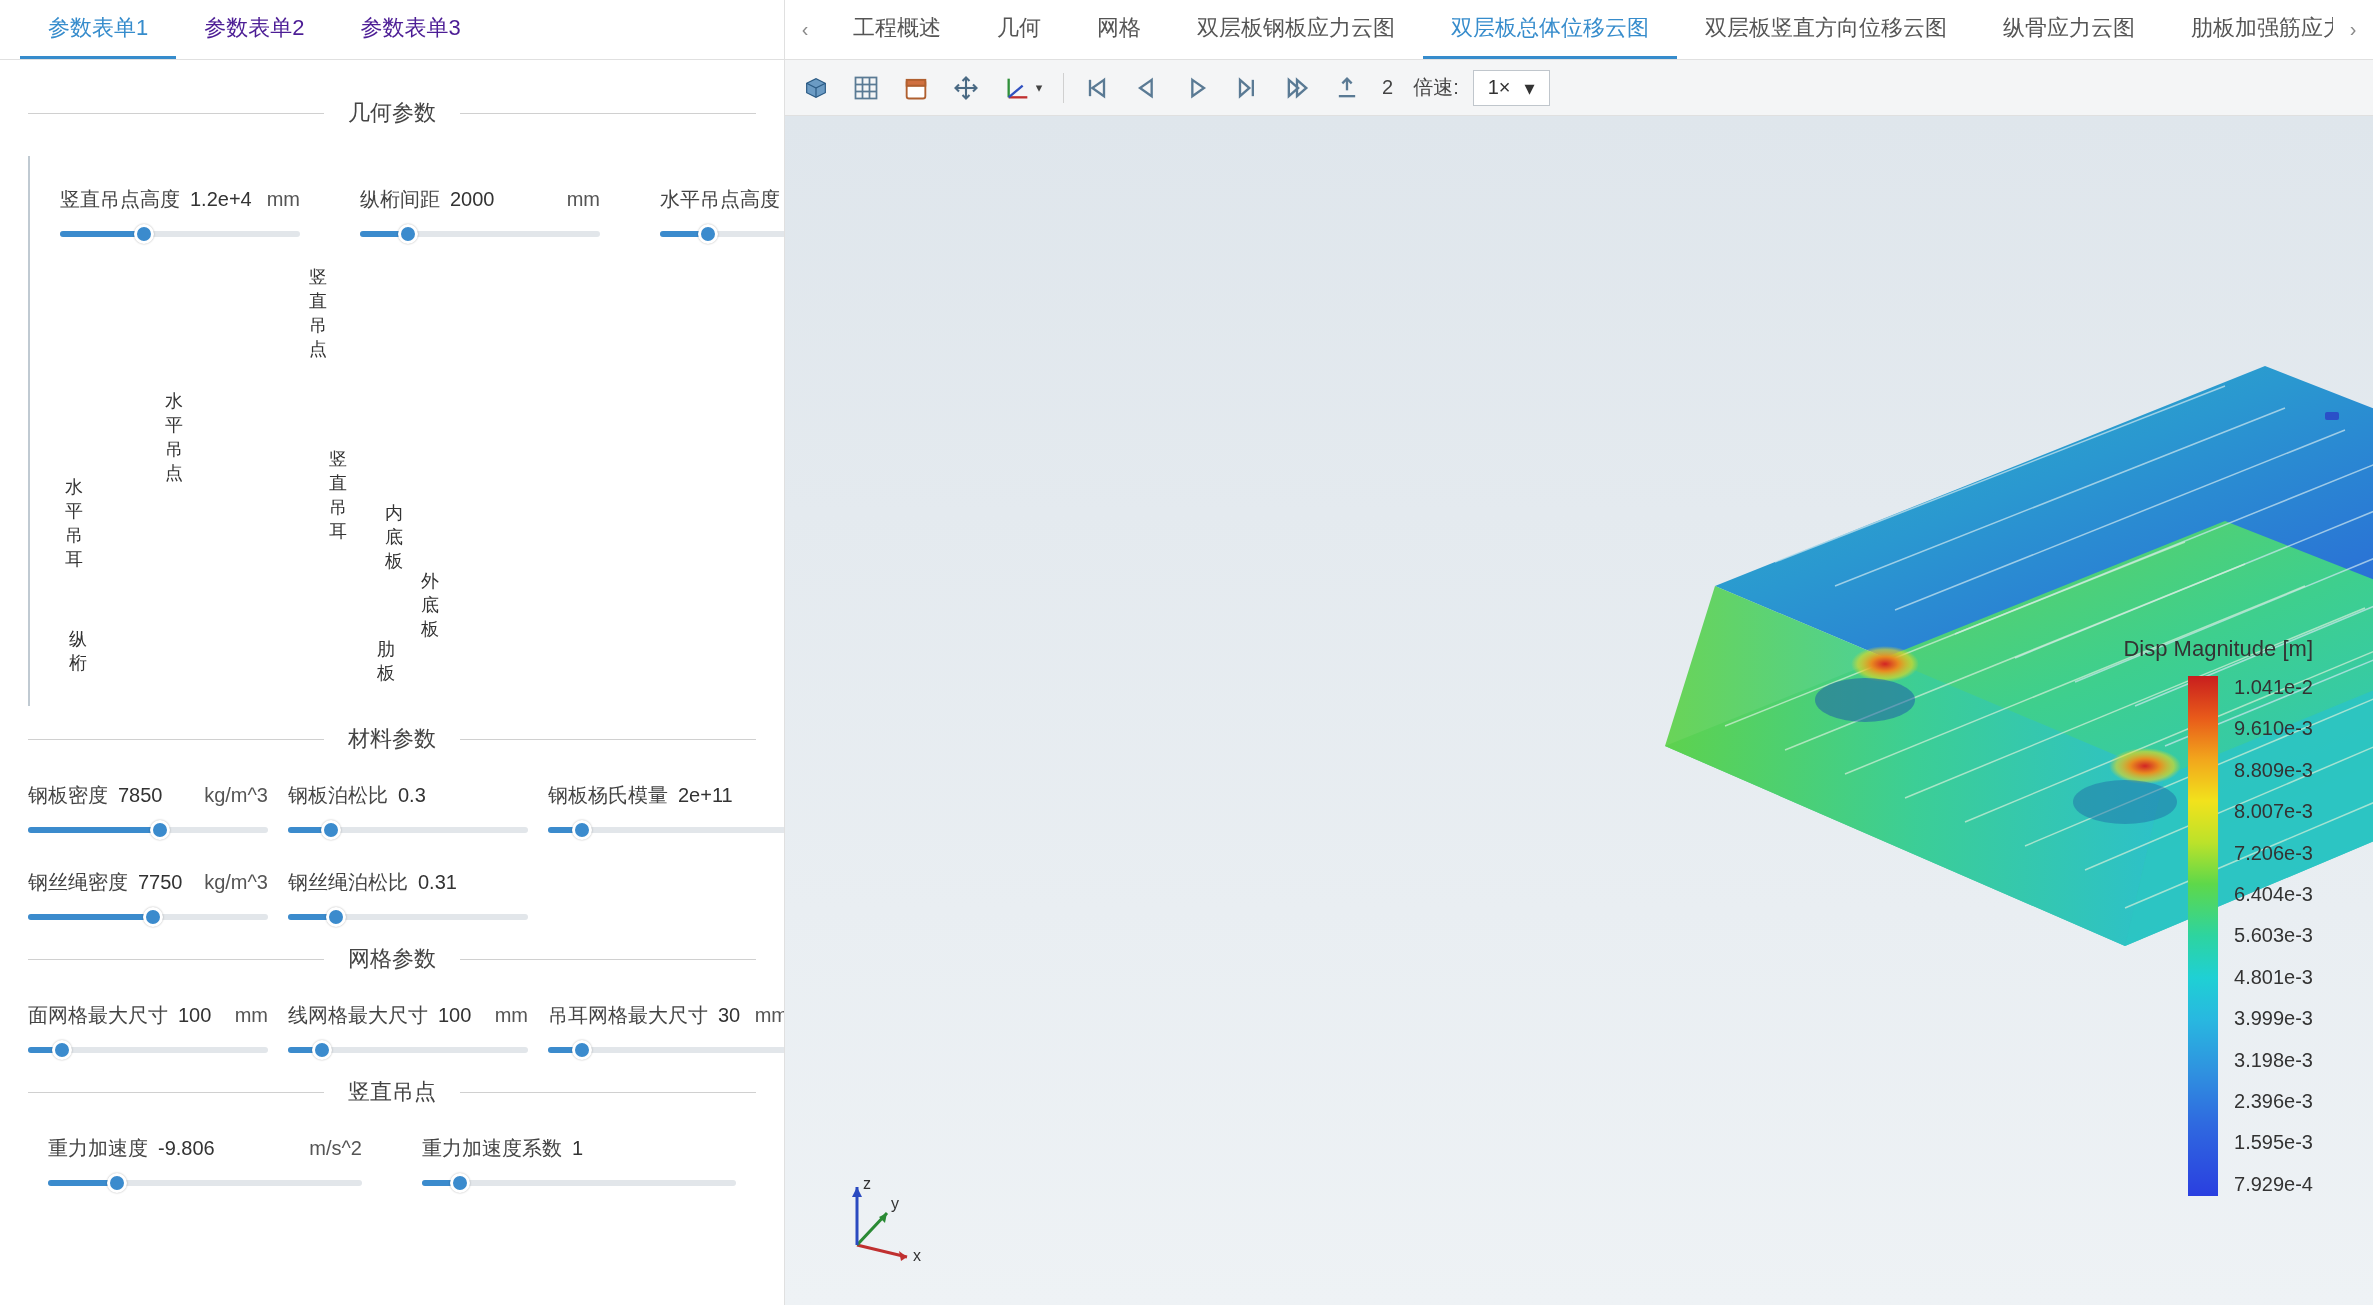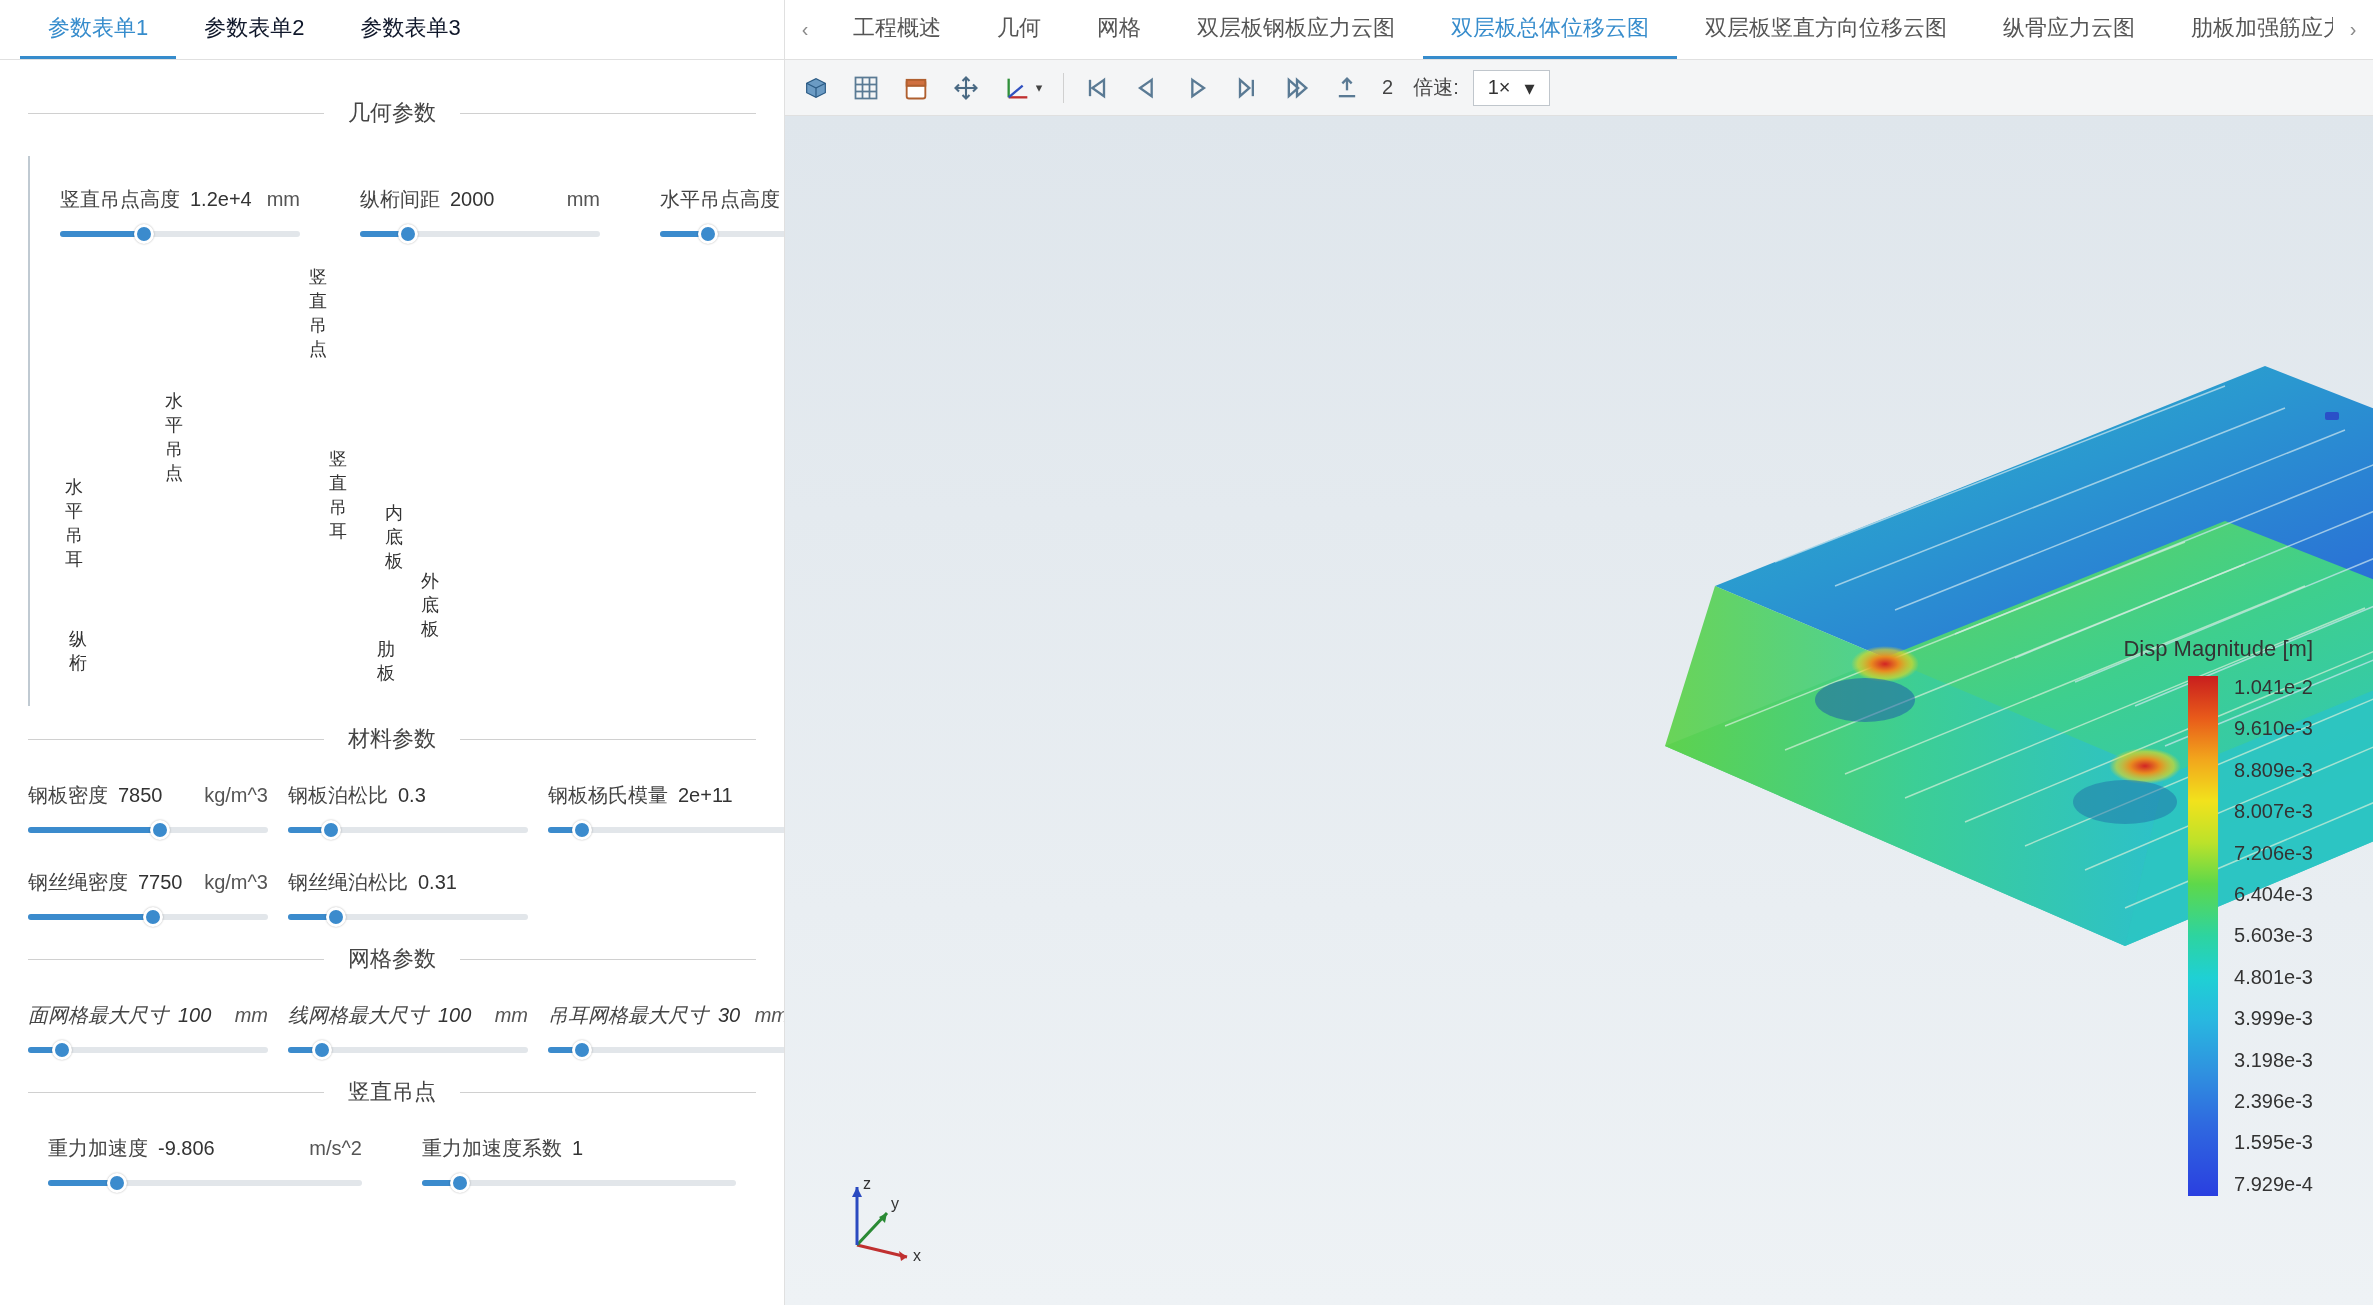--- a/index.html
+++ b/index.html
@@ -32,21 +32,21 @@
     display: flex;
     align-items: stretch;
     border-bottom: 1px solid #e0e0e0;
     padding-left: 20px;
   }
   .left-tab {
     padding: 0 28px;
     display: flex;
     align-items: center;
     font-size: 22px;
-    color: #0f172a;
+    color: #4c1d95;
     cursor: pointer;
     border-bottom: 3px solid transparent;
   }
   .left-tab.active {
     color: #368ccc;
     border-bottom: 3px solid #368ccc;
   }
   .left-content {
     flex: 1;
     overflow: auto;
@@ -135,21 +135,20 @@
     display: grid;
     grid-template-columns: repeat(3, 1fr);
     gap: 30px 20px;
     margin-bottom: 10px;
   }
   .param-grid-3b {
     display: grid;
     grid-template-columns: repeat(3, 1fr);
     gap: 39px 20px;
     margin-bottom: 10px;
-    font-style: italic;
   }
   .param-grid-2 {
     display: grid;
     grid-template-columns: 1fr 1fr;
     gap: 30px 60px;
     padding: 0 20px;
   }
 
   
   .right-panel {

